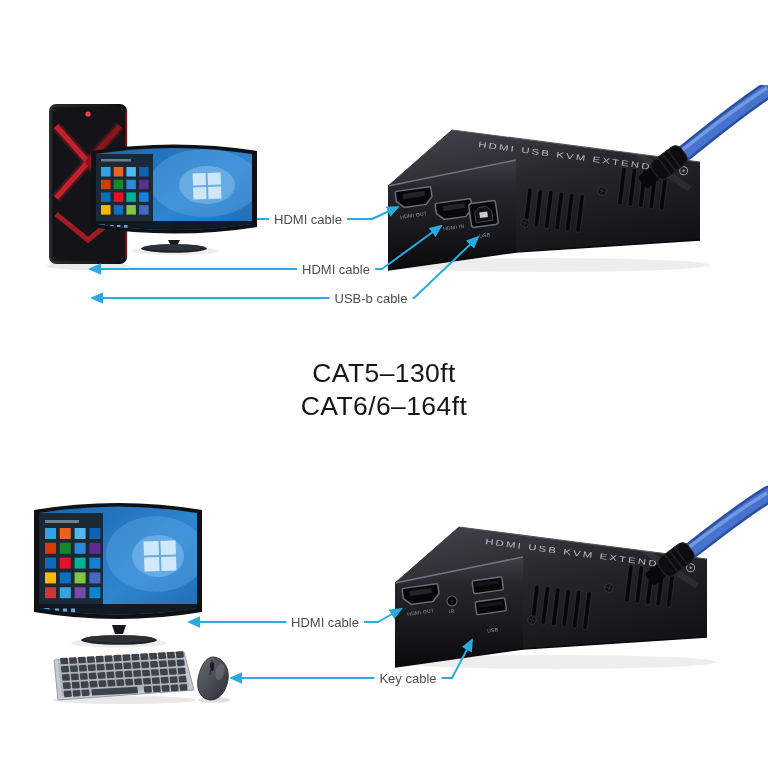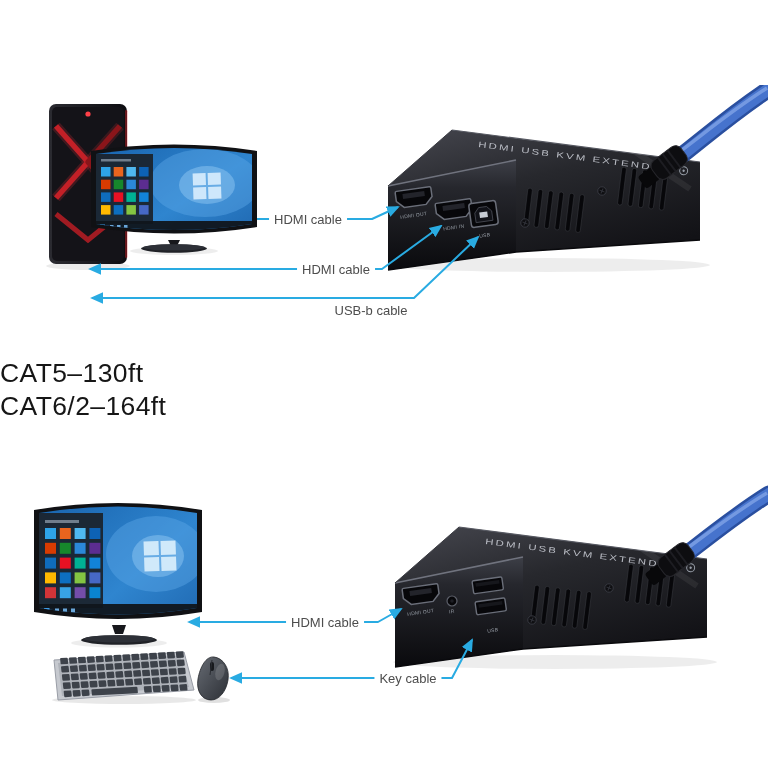--- a/index.html
+++ b/index.html
@@ -3,21 +3,21 @@
 <meta charset="utf-8">
 <style>
   *{margin:0;padding:0;box-sizing:border-box}
   html,body{width:768px;height:768px;background:#fff;font-family:"Liberation Sans",sans-serif}
   body{position:relative;overflow:hidden}
   .scene{position:absolute;left:0;top:0;width:768px;height:768px}
   svg.art{position:absolute;z-index:2}
   svg.pc{z-index:1}
   .overlay{position:absolute;left:0;top:0;z-index:4;pointer-events:none}
   .lbl{position:absolute;transform:translate(-50%,-50%);font-size:13px;color:#4d4d4d;background:#fff;padding:0 5px;white-space:nowrap;z-index:5}
-  .spec{position:absolute;left:0;top:357px;width:768px;font-size:26.5px;line-height:33px;color:#161616;letter-spacing:.4px;z-index:3}
+  .spec{position:absolute;left:0;top:357px;width:768px;text-align:center;font-size:26.5px;line-height:33px;color:#161616;letter-spacing:.4px;z-index:3}
 </style>
 </head>
 <body>
 
 <div class="scene">
 
   <svg class="art pc" style="left:42px;top:100px" width="92" height="172" viewBox="0 0 92 172">
     <defs>
       <linearGradient id="pcG" x1="0" y1="0" x2="1" y2="0">
         <stop offset="0" stop-color="#2b2b31"></stop>
@@ -402,22 +402,22 @@
     </defs>
     <polyline points="257,219 372,219 398,207" fill="none" stroke="#29abe2" stroke-width="2" stroke-linejoin="round" marker-end="url(#arw)"></polyline>
     <polyline points="90,269 382,269 441,226" fill="none" stroke="#29abe2" stroke-width="2" stroke-linejoin="round" marker-start="url(#arw)" marker-end="url(#arw)"></polyline>
     <polyline points="92,298 414,298 478,237" fill="none" stroke="#29abe2" stroke-width="2" stroke-linejoin="round" marker-start="url(#arw)" marker-end="url(#arw)"></polyline>
     <polyline points="189,622 378,622 401,609" fill="none" stroke="#29abe2" stroke-width="2" stroke-linejoin="round" marker-start="url(#arw)" marker-end="url(#arw)"></polyline>
     <polyline points="231,678 452,678 472,640" fill="none" stroke="#29abe2" stroke-width="2" stroke-linejoin="round" marker-start="url(#arw)" marker-end="url(#arw)"></polyline>
   </svg>
 
   <div class="lbl" style="left:308px;top:219px">HDMI cable</div>
   <div class="lbl" style="left:336px;top:269px">HDMI cable</div>
-  <div class="lbl" style="left:371px;top:310px">USB-b cable</div>
+  <div class="lbl" style="left:371px;top:298px">USB-b cable</div>
   <div class="lbl" style="left:325px;top:622px">HDMI cable</div>
   <div class="lbl" style="left:408px;top:678px">Key cable</div>
 
   <div class="spec">
     <div>CAT5–130ft</div>
-    <div>CAT6/2–164ft</div>
+    <div>CAT6/6–164ft</div>
   </div>
 
 </div>
 
 </body></html>

